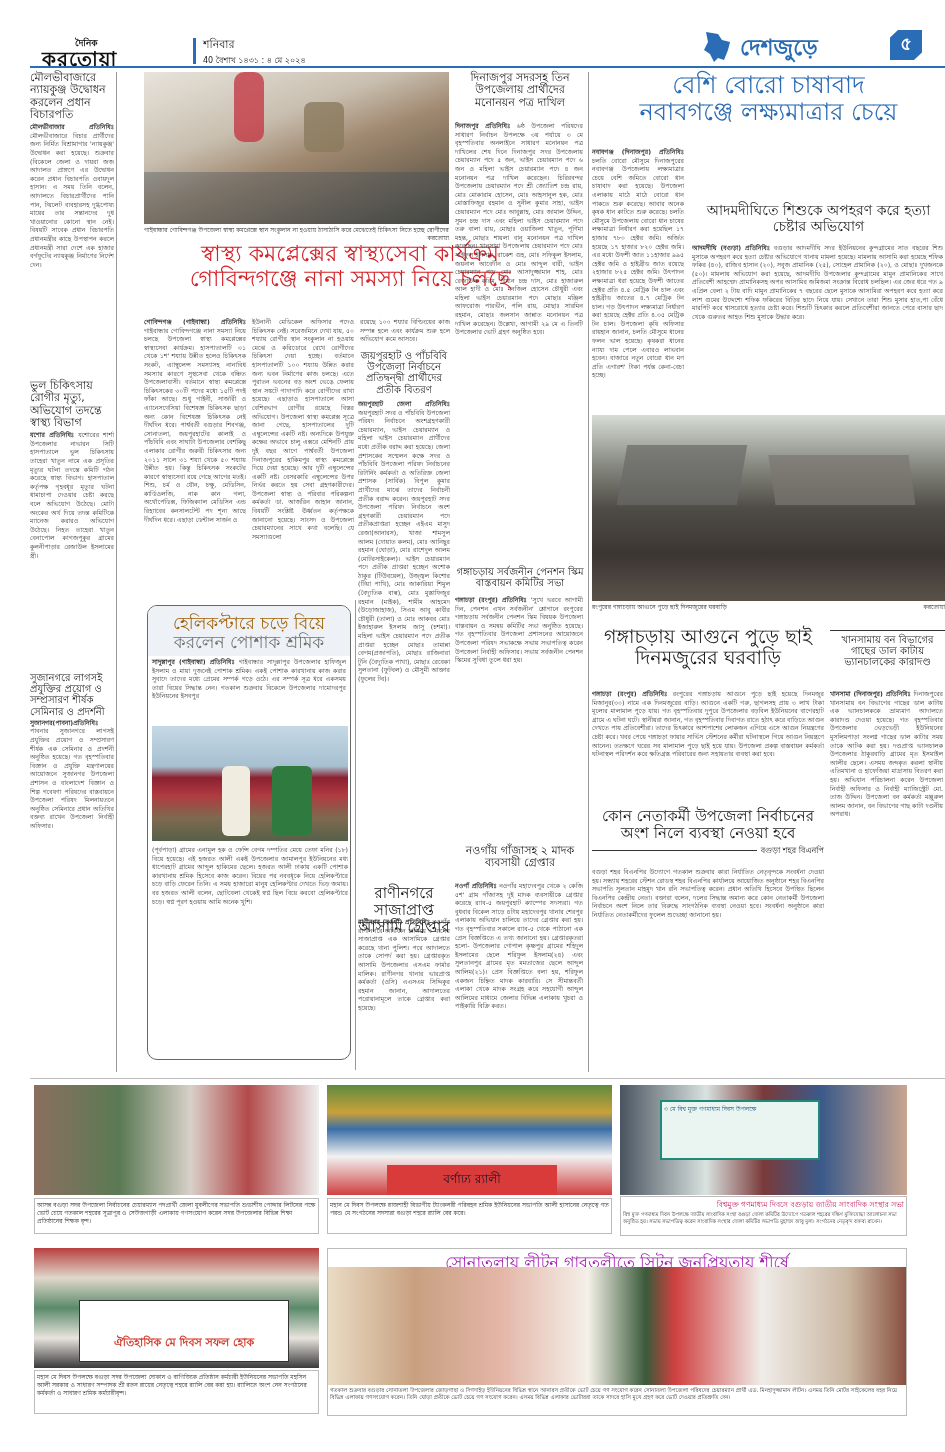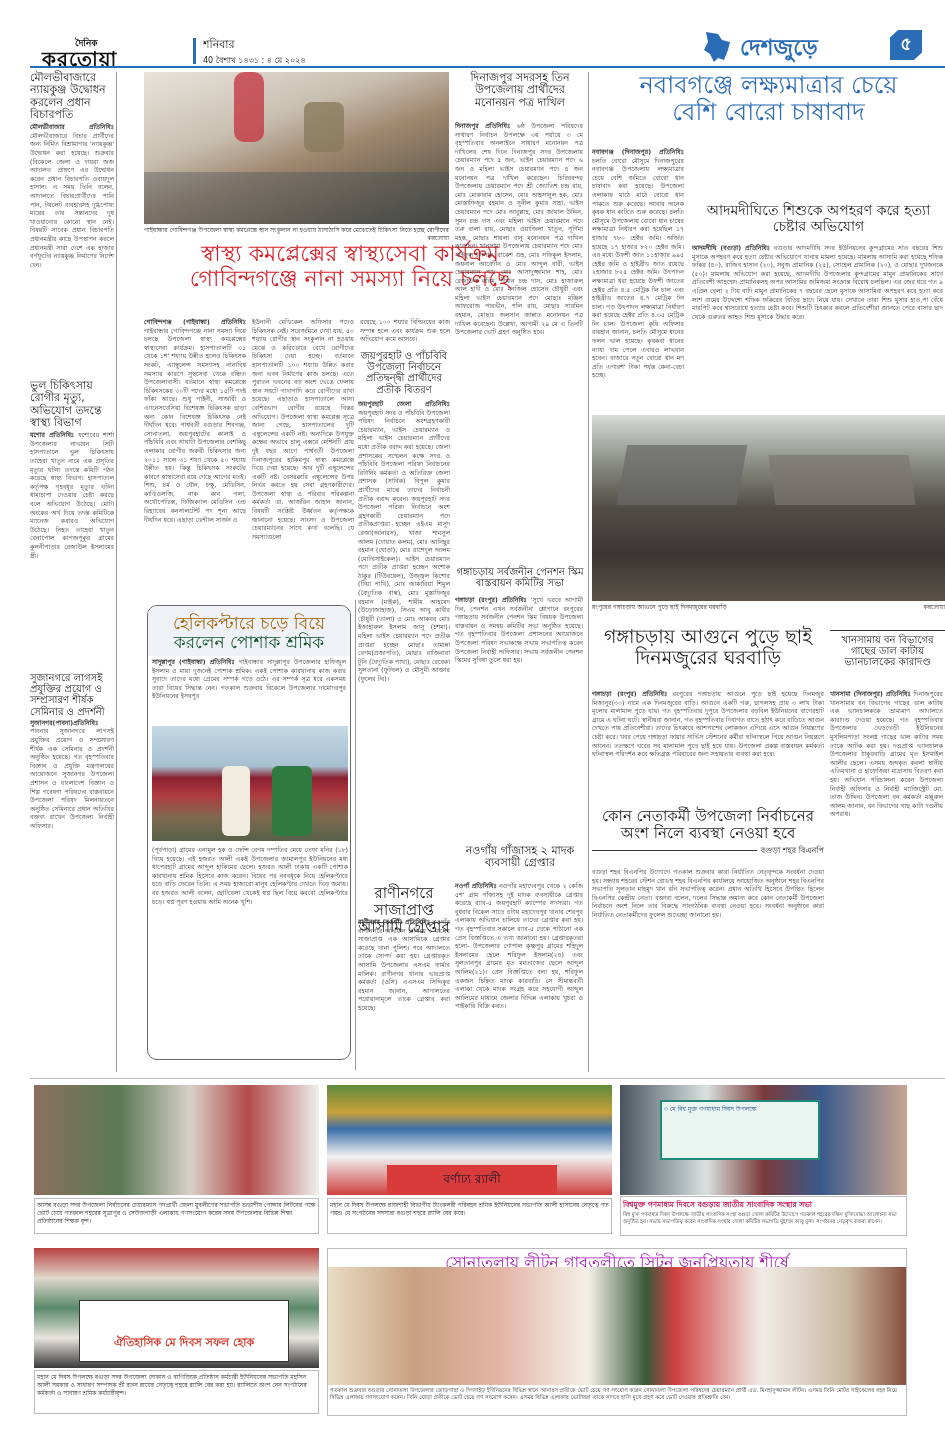--- a/index.html
+++ b/index.html
@@ -90,21 +90,21 @@
   <div class="hl" style="font-size:10px;">জয়পুরহাট ও পাঁচবিবি উপজেলা নির্বাচনে প্রতিদ্বন্দ্বী প্রার্থীদের প্রতীক বিতরণ</div>
 </div>
 <div class="abs body-text" style="left:358px;top:400px;width:92px;height:448px;">
   <b>জয়পুরহাট জেলা প্রতিনিধিঃ</b>
   <span>জয়পুরহাট সদর ও পাঁচবিবি উপজেলা পরিষদ নির্বাচনে অংশগ্রহণকারী চেয়ারম্যান, ভাইস চেয়ারম্যান ও মহিলা ভাইস চেয়ারম্যান প্রার্থীদের মধ্যে প্রতীক বরাদ্দ করা হয়েছে। জেলা প্রশাসকের সম্মেলন কক্ষে সদর ও পাঁচবিবি উপজেলা পরিষদ নির্বাচনের রিটার্নিং কর্মকর্তা ও অতিরিক্ত জেলা প্রশাসক (সার্বিক) বিপুল কুমার প্রার্থীদের মাঝে তাদের নির্বাচনী প্রতীক বরাদ্দ করেন। জয়পুরহাট সদর উপজেলা পরিষদ নির্বাচনে অংশ গ্রহণকারী চেয়ারম্যান পদে প্রতীকপ্রাপ্তরা হচ্ছেন এইএম মাসুদ রেজা(আনারস), খাজা শামসুল আলম (দোয়াত কলম), মোঃ আনিছুর রহমান (ঘোড়া), মোঃ রাশেদুল আলম (মোটরসাইকেল)। ভাইস চেয়ারম্যান পদে প্রতীক প্রাপ্তরা হচ্ছেন অশোক ঠাকুর (টিউবয়েল), উজ্জ্বল কিশোর (টিয়া পাখি), মোঃ জাকারিয়া শিমুল (বৈদ্যুতিক বাল্ব), মোঃ মুস্তাফিজুর রহমান (মাইক), শামীম আহমেদ (উড়োজাহাজ), সিএম আবু কাবীর চৌধুরী (তালা) ও মোঃ আকবর মোঃ ইজাহারুল ইসলাম জাসু (চশমা)। মহিলা ভাইস চেয়ারম্যান পদে প্রতীক প্রাপ্তরা হচ্ছেন মোছাঃ তামান্না বেগম(প্রজাপতি), মোছাঃ রাজিনারা টুনি (বৈদ্যুতিক পাখা), মোছাঃ রেবেকা সুলতানা (ফুটবল) ও মৌসুমী আক্তার (ফুলের টব)।</span>
 </div>
 
 <div class="abs" style="left:147px;top:605px;width:204px;height:455px;border:1px solid #666;border-radius:10px;overflow:hidden;background:#fff;">
   <div style="background:#eef1f5;padding:8px 4px 4px;">
     <div class="hl" style="font-size:17px;color:#a16207;">হেলিকপ্টারে চড়ে বিয়ে</div>
-    <div class="hl" style="font-size:17px;color:#14532d;">করলেন পোশাক শ্রমিক</div>
+    <div class="hl" style="font-size:17px;color:#737373;">করলেন পোশাক শ্রমিক</div>
   </div>
   <div class="body-text" style="padding:2px 4px;height:44px;">
     <b>সাদুল্লাপুর (গাইবান্ধা) প্রতিনিধিঃ</b>
     <span>গাইবান্ধার সাদুল্লাপুর উপজেলার হাফিজুল ইসলাম ও মায়া দুজনেই পোশাক শ্রমিক। একই পোশাক কারখানায় কাজ করার সুবাদে তাদের মধ্যে প্রেমের সম্পর্ক গড়ে ওঠে। এর সম্পর্ক সূত্র ধরে একসময় তারা বিয়ের সিদ্ধান্ত নেন। গতকাল শুক্রবার বিকেলে উপজেলার দামোদরপুর ইউনিয়নের ইসবপুর</span>
   </div>
   <div class="photo" style="left:4px;top:120px;width:196px;height:115px;background:linear-gradient(180deg,#c5d8e5 0%,#a6c0d0 35%,#8a2030 45%,#b03a40 60%,#7e6a50 80%,#56604a 100%);">
     <div style="position:absolute;left:70px;top:40px;width:28px;height:70px;background:#f0ece0;border-radius:6px;"></div>
     <div style="position:absolute;left:120px;top:40px;width:40px;height:70px;background:#2f7a3e;border-radius:6px;"></div>
   </div>
   <div class="body-text" style="position:absolute;left:4px;top:240px;width:196px;height:210px;">
@@ -142,22 +142,22 @@
   <div class="hl" style="font-size:11px;">নওগাঁয় গাঁজাসহ ২ মাদক ব্যবসায়ী গ্রেপ্তার</div>
 </div>
 <div class="abs body-text" style="left:455px;top:882px;width:128px;height:190px;">
   <b>নওগাঁ প্রতিনিধিঃ</b>
   <span>নওগাঁর মহাদেবপুর থেকে ২ কেজি ৫শ' গ্রাম গাঁজাসহ দুই মাদক ব্যবসায়ীকে গ্রেপ্তার করেছে র‍্যাব-৫ জয়পুরহাট ক্যাম্পের সদস্যরা। গত বুধবার বিকেল সাড়ে ৪টায় মহাদেবপুর থানার শেরপুর এলাকায় অভিযান চালিয়ে তাদের গ্রেপ্তার করা হয়। গত বৃহস্পতিবার সকালে র‍্যাব-৫ থেকে পাঠানো এক প্রেস বিজ্ঞপ্তিতে এ তথ্য জানানো হয়। গ্রেপ্তারকৃতরা হলো- উপজেলার গোপাল কৃষ্ণপুর গ্রামের শহিদুল ইসলামের ছেলে শরিফুল ইসলাম(২৪) এবং সুলতানপুর গ্রামের মৃত মমতাজের ছেলে আব্দুল আলিম(২১)। প্রেস বিজ্ঞপ্তিতে বলা হয়, শরিফুল একজন চিহ্নিত মাদক কারবারি। সে সীমান্তবর্তী এলাকা থেকে মাদক সংগ্রহ করে সহযোগী আব্দুল আলিমের মাধ্যমে জেলার বিভিন্ন এলাকায় খুচরা ও পাইকারি বিক্রি করত।</span>
 </div>
 
 <div class="vrule" style="left:588px;top:72px;height:1000px;"></div>
 
 <div class="abs" style="left:592px;top:72px;width:353px;">
+  <div class="hl" style="font-size:24px;color:#2a6cb5;">বেশি বোরো চাষাবাদ</div>
   <div class="hl" style="font-size:24px;color:#2a6cb5;">নবাবগঞ্জে লক্ষ্যমাত্রার চেয়ে</div>
-  <div class="hl" style="font-size:24px;color:#2a6cb5;">বেশি বোরো চাষাবাদ</div>
 </div>
 <div class="abs body-text" style="left:592px;top:148px;width:92px;height:262px;">
   <b>নবাবগঞ্জ (দিনাজপুর) প্রতিনিধিঃ</b>
   <span>চলতি বোরো মৌসুমে দিনাজপুরের নবাবগঞ্জ উপজেলায় লক্ষ্যমাত্রার চেয়ে বেশি জমিতে বোরো ধান চাষাবাদ করা হয়েছে। উপজেলা এলাকায় মাঠে মাঠে বোরো ধান পাকতে শুরু করেছে। আবার অনেক কৃষক ধান কাটতে শুরু করেছে। চলতি মৌসুমে উপজেলায় বোরো ধান চাষের লক্ষ্যমাত্রা নির্ধারণ করা হয়েছিল ১৭ হাজার ৭৮০ হেক্টর জমি। অর্জিত হয়েছে ১৭ হাজার ৮২০ হেক্টর জমি। এর মধ্যে উফশী জাত ১১হাজার ৯৯৫ হেক্টর জমি ও হাইব্রীড জাত রয়েছে ২হাজার ৮২৫ হেক্টর জমি। উৎপাদন লক্ষ্যমাত্রা ধরা হয়েছে উফশী জাতের হেক্টর প্রতি ৪.৫ মেট্রিক টন চাল এবং হাইব্রীড জাতের ৪.৭ মেট্রিক টন চাল। গড় উৎপাদন লক্ষ্যমাত্রা নির্ধারণ করা হয়েছে হেক্টর প্রতি ৪.৩৫ মেট্রিক টন চাল। উপজেলা কৃষি অফিসার রায়হান জানান, চলতি মৌসুমে ধানের ফলন ভাল হয়েছে। কৃষকরা ধানের ন্যায্য দাম পেলে এবারও লাভবান হবেন। বাজারে নতুন বোরো ধান মণ প্রতি এগারশ' টাকা পর্যন্ত কেনা-বেচা হচ্ছে।</span>
 </div>
 
 <div class="abs" style="left:692px;top:203px;width:253px;">
   <div class="hl" style="font-size:14px;">আদমদীঘিতে শিশুকে অপহরণ করে হত্যা চেষ্টার অভিযোগ</div>
 </div>
 <div class="abs body-text" style="left:692px;top:244px;width:251px;height:170px;">
@@ -212,21 +212,21 @@
   </div>
 </div>
 <div class="abs cap" style="left:327px;top:1198px;width:285px;height:36px;border:1px solid #bbb;padding:2px;">মহান মে দিবস উপলক্ষে রাজশাহী বিভাগীয় ট্যাংকলরী পরিবহন শ্রমিক ইউনিয়নের সভাপতি আলী হাসানের নেতৃত্বে গত পরশু মে সংগঠনের সদস্যরা বগুড়া শহরে র‍্যালি বের করে।</div>
 
 <div class="photo" style="left:620px;top:1085px;width:287px;height:110px;background:linear-gradient(90deg,#4a5460 0%,#d9e2df 30%,#7a3a3a 50%,#3a5a8a 70%,#c9a590 100%);">
   <div style="position:absolute;left:40px;top:15px;width:160px;height:60px;background:#eaf4f0;border:2px solid #1f8a7a;font-size:6px;color:#1f5a8a;padding:2px;">
     <span>৩ মে বিশ্ব মুক্ত গণমাধ্যম দিবস উপলক্ষে</span>
   </div>
 </div>
 <div class="abs" style="left:620px;top:1196px;width:287px;height:40px;border:1px solid #bbb;padding:2px;">
-  <div style="font-size:7.5px;color:#c2185b;text-align:left;font-weight:bold;">বিশ্বমুক্ত গণমাধ্যম দিবসে বগুড়ায় জাতীয় সাংবাদিক সংস্থার সভা</div>
+  <div style="font-size:7.5px;color:#c2185b;text-align:right;font-weight:normal;">বিশ্বমুক্ত গণমাধ্যম দিবসে বগুড়ায় জাতীয় সাংবাদিক সংস্থার সভা</div>
   <div class="cap" style="font-size:5px;line-height:6.5px;height:27px;">বিশ্ব মুক্ত গণমাধ্যম দিবস উপলক্ষে জাতীয় সাংবাদিক সংস্থা বগুড়া জেলা কমিটির উদ্যোগে গতকাল শহরের দক্ষিণ মুক্তিযোদ্ধা আলোচনা সভা অনুষ্ঠিত হয়। সভায় সভাপতিত্ব করেন সাংবাদিক সংস্থার জেলা কমিটির সভাপতি মুহাম্মদ আবু মুসা। সংগঠনের নেতৃবৃন্দ বক্তব্য রাখেন।</div>
 </div>
 
 <div class="photo" style="left:34px;top:1248px;width:285px;height:120px;background:linear-gradient(180deg,#b84040 0%,#e0d8cc 25%,#5a8a6a 50%,#e8e4de 75%,#3a3a3a 100%);">
   <div style="position:absolute;left:45px;top:52px;width:210px;height:62px;background:#fff;border:1px solid #333;display:flex;align-items:center;justify-content:center;">
     <span style="color:#d23a2a;font-size:11px;font-weight:bold;margin-top:25px;">ঐতিহাসিক মে দিবস সফল হোক</span>
   </div>
 </div>
 <div class="abs cap" style="left:34px;top:1370px;width:285px;height:44px;border:1px solid #bbb;padding:2px;">মহান মে দিবস উপলক্ষে বগুড়া সদর উপজেলা দোকান ও বাণিজ্যিক প্রতিষ্ঠান কর্মচারী ইউনিয়নের সভাপতি মহসিন আলী সরকার ও সাধারণ সম্পাদক শ্রী রতন রায়ের নেতৃত্বে শহরে র‍্যালি বের করা হয়। র‍্যালিতে অংশ নেন সংগঠনের কর্মকর্তা ও সাধারণ শ্রমিক কর্মচারীবৃন্দ।</div>
 

